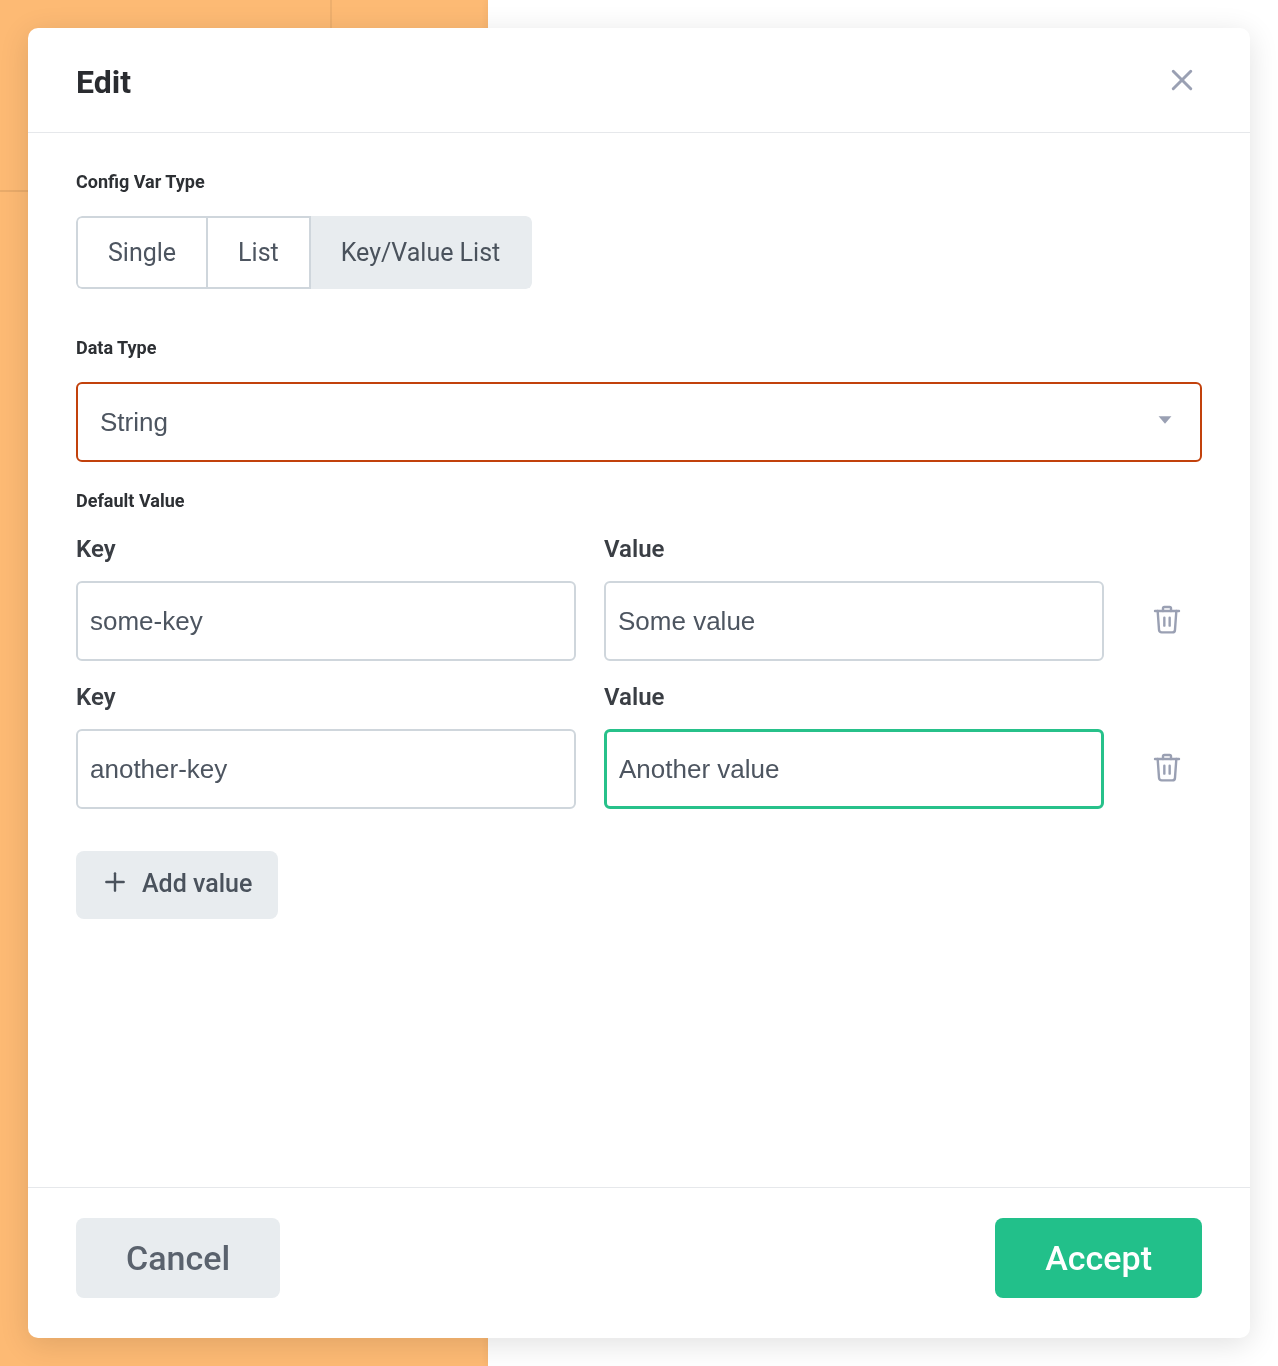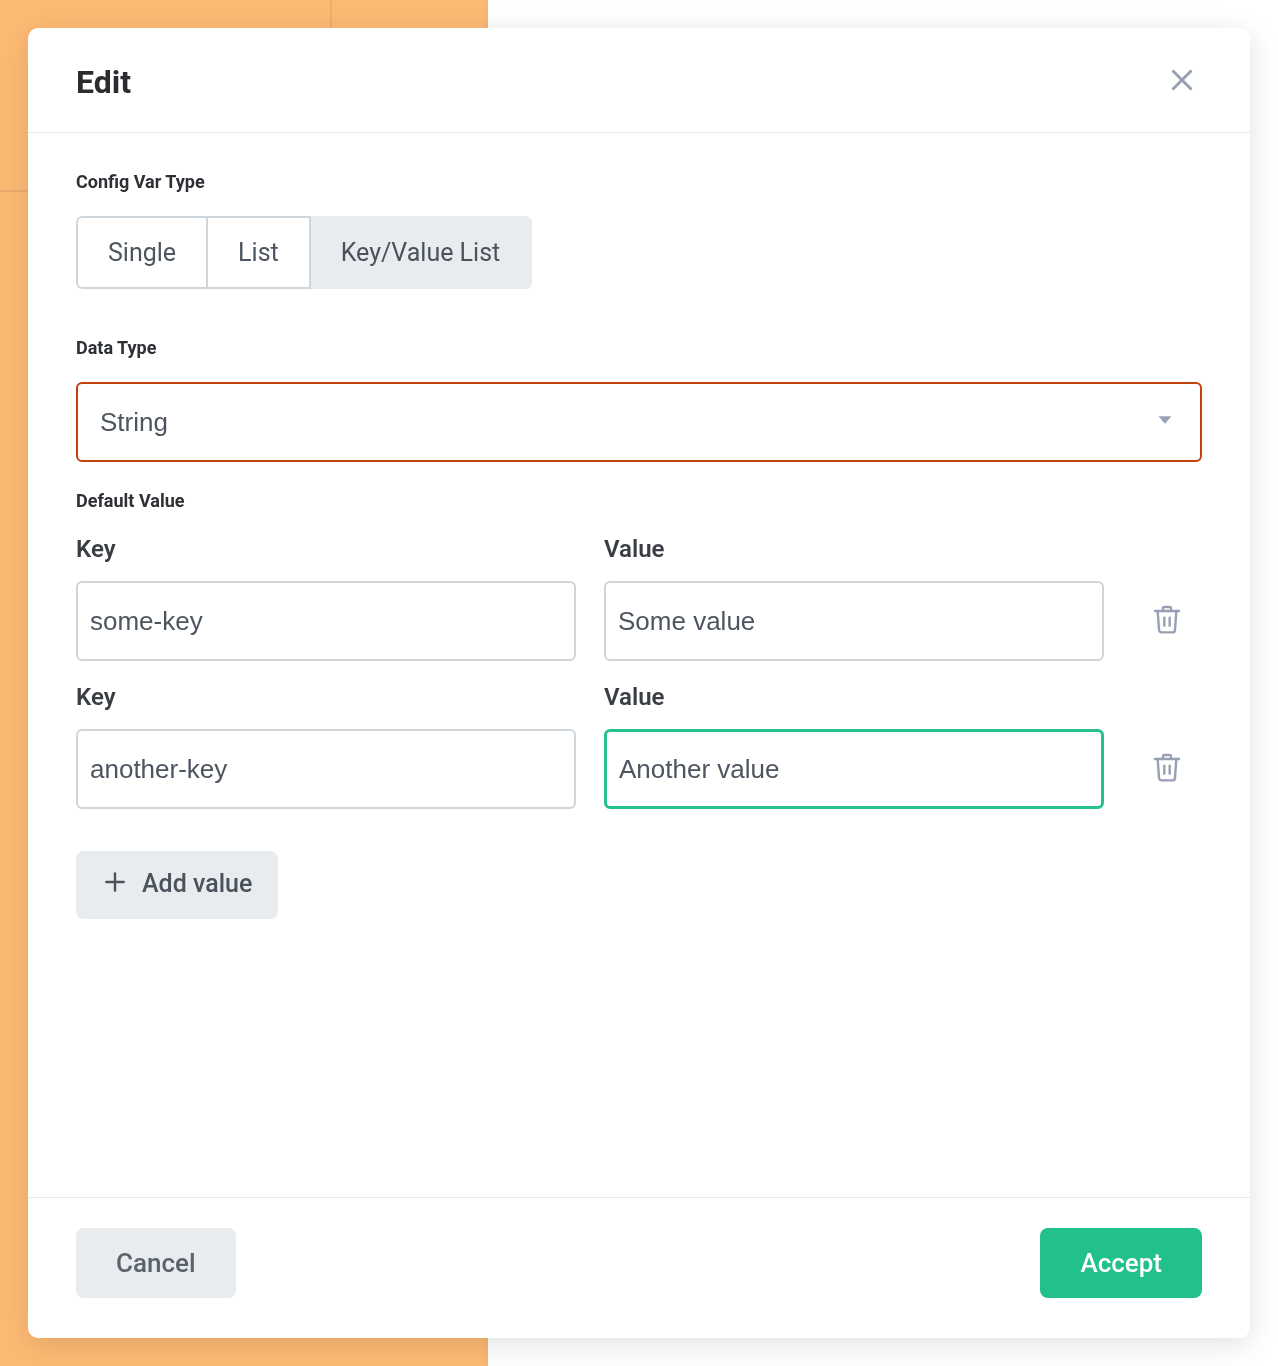--- a/index.html
+++ b/index.html
@@ -197,23 +197,23 @@
   .add-btn svg { width: 26px; height: 26px; stroke: #4a525c; }
 
   .modal-footer {
     display: flex;
     align-items: center;
     justify-content: space-between;
     padding: 30px 48px 40px 48px;
     border-top: 1px solid #e6e8eb;
   }
   .btn {
-    font-size: 26px;
+    font-size: 34px;
     font-weight: 500;
-    padding: 20px 40px;
+    padding: 20px 50px;
     border-radius: 8px;
     cursor: pointer;
     user-select: none;
   }
   .btn-secondary {
     background: #e8ecef;
     color: #5a626d;
   }
   .btn-primary {
     background: #22c08a;

